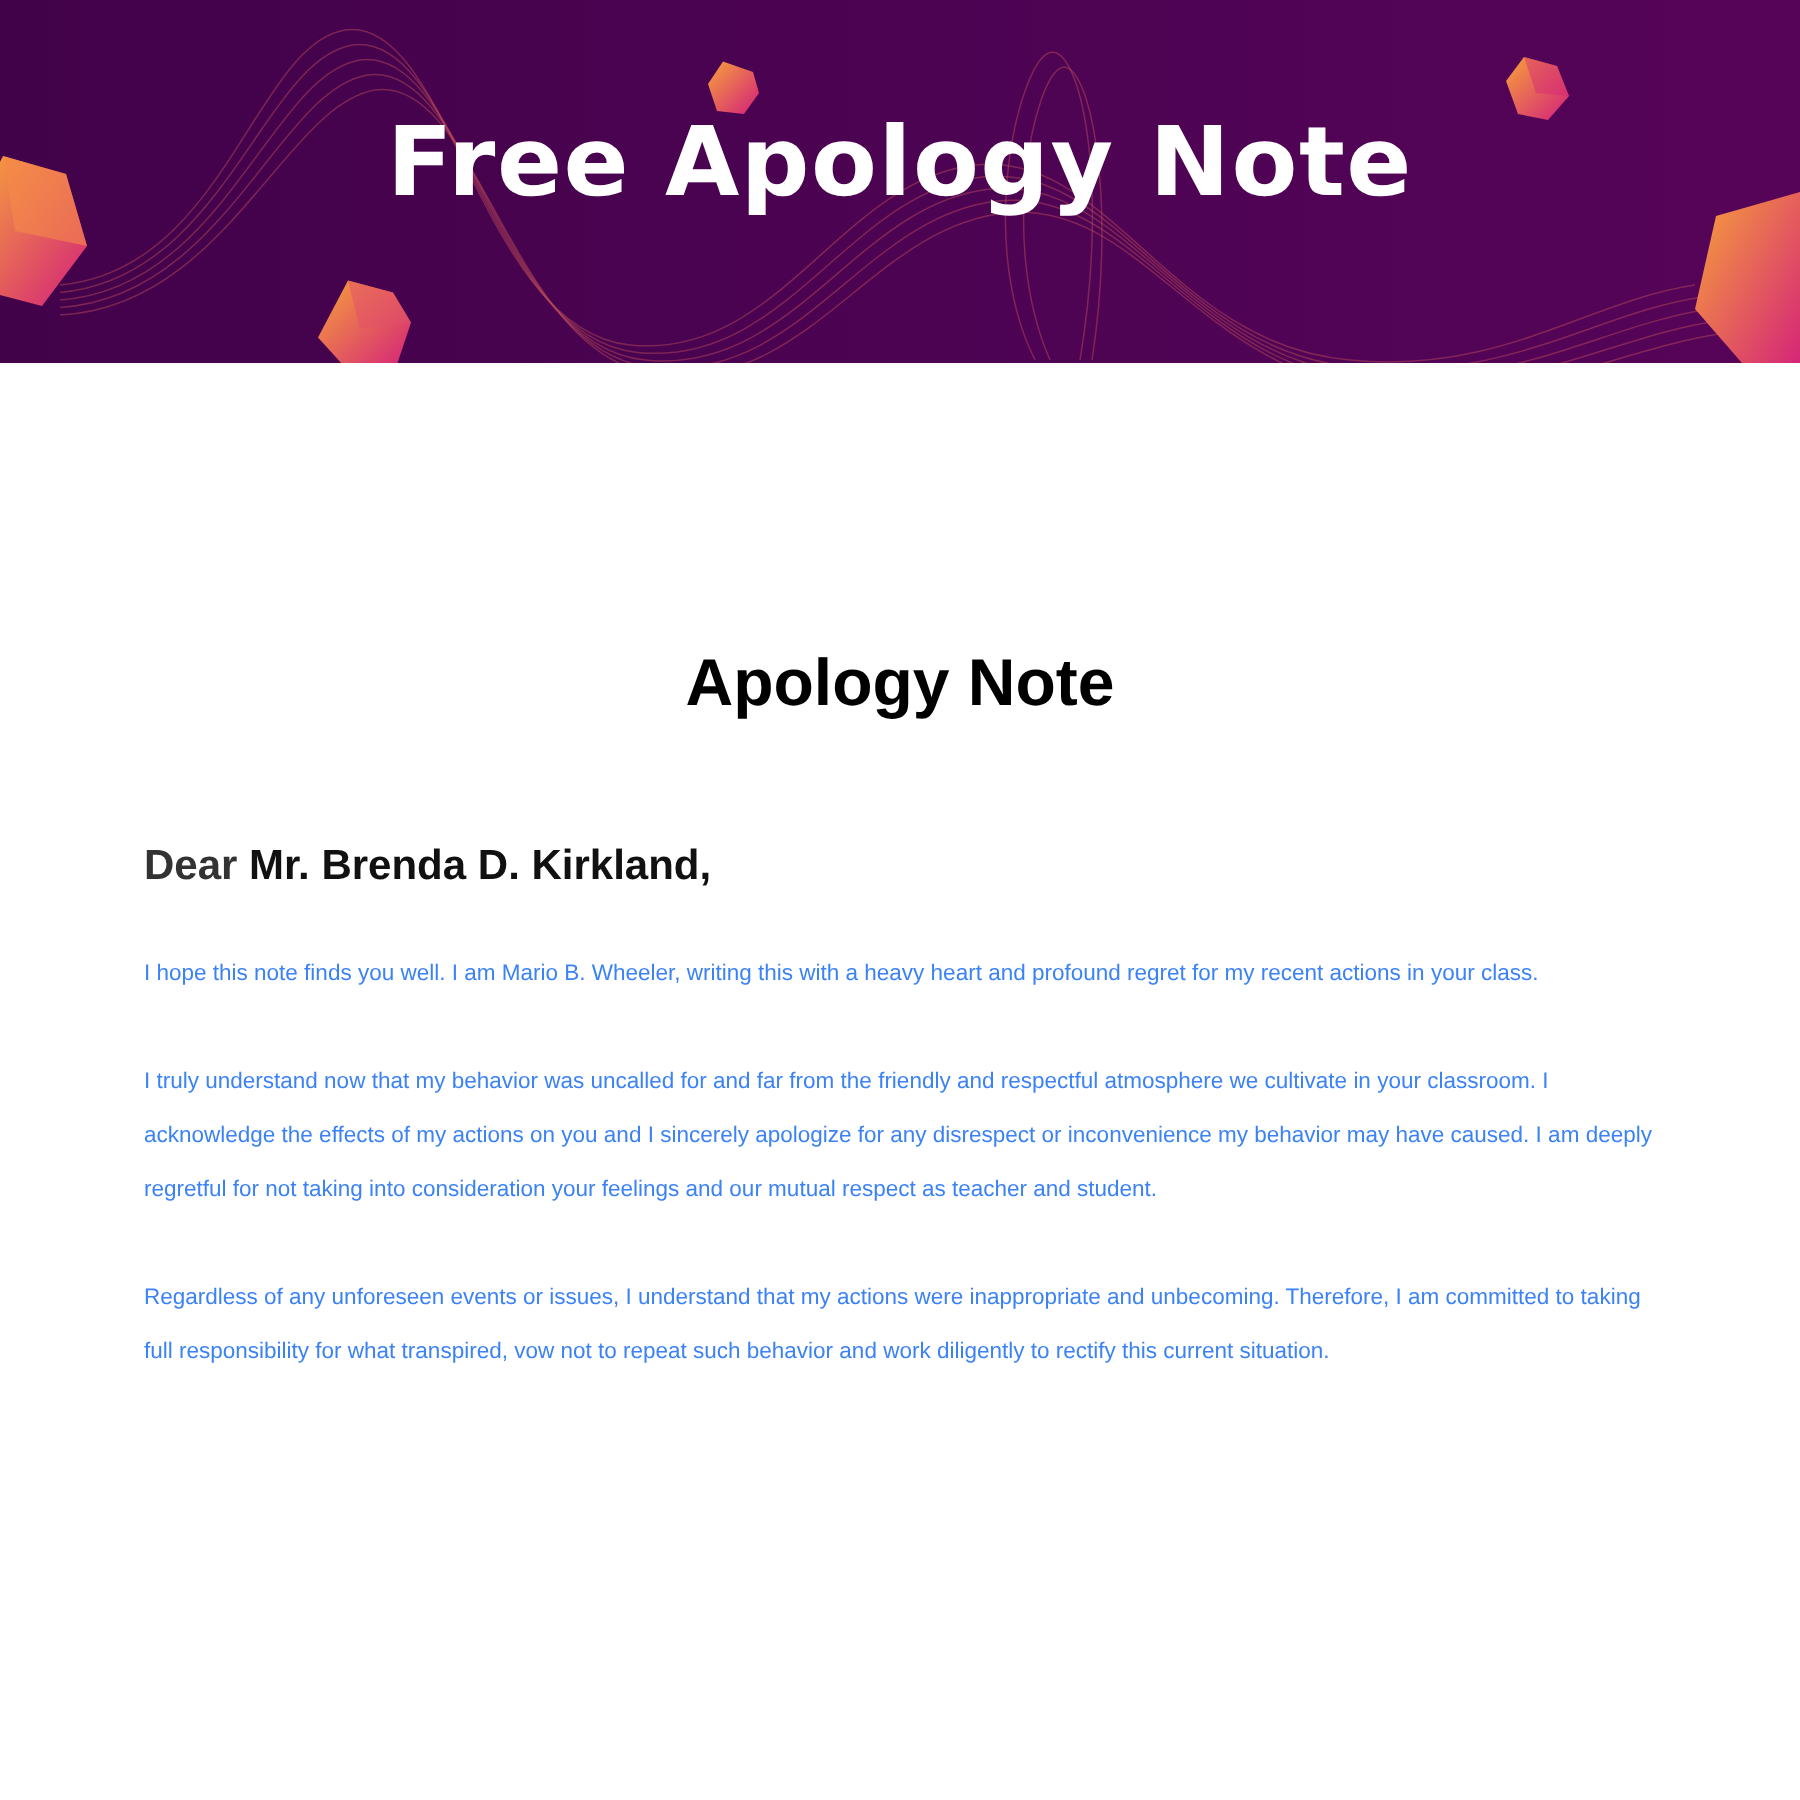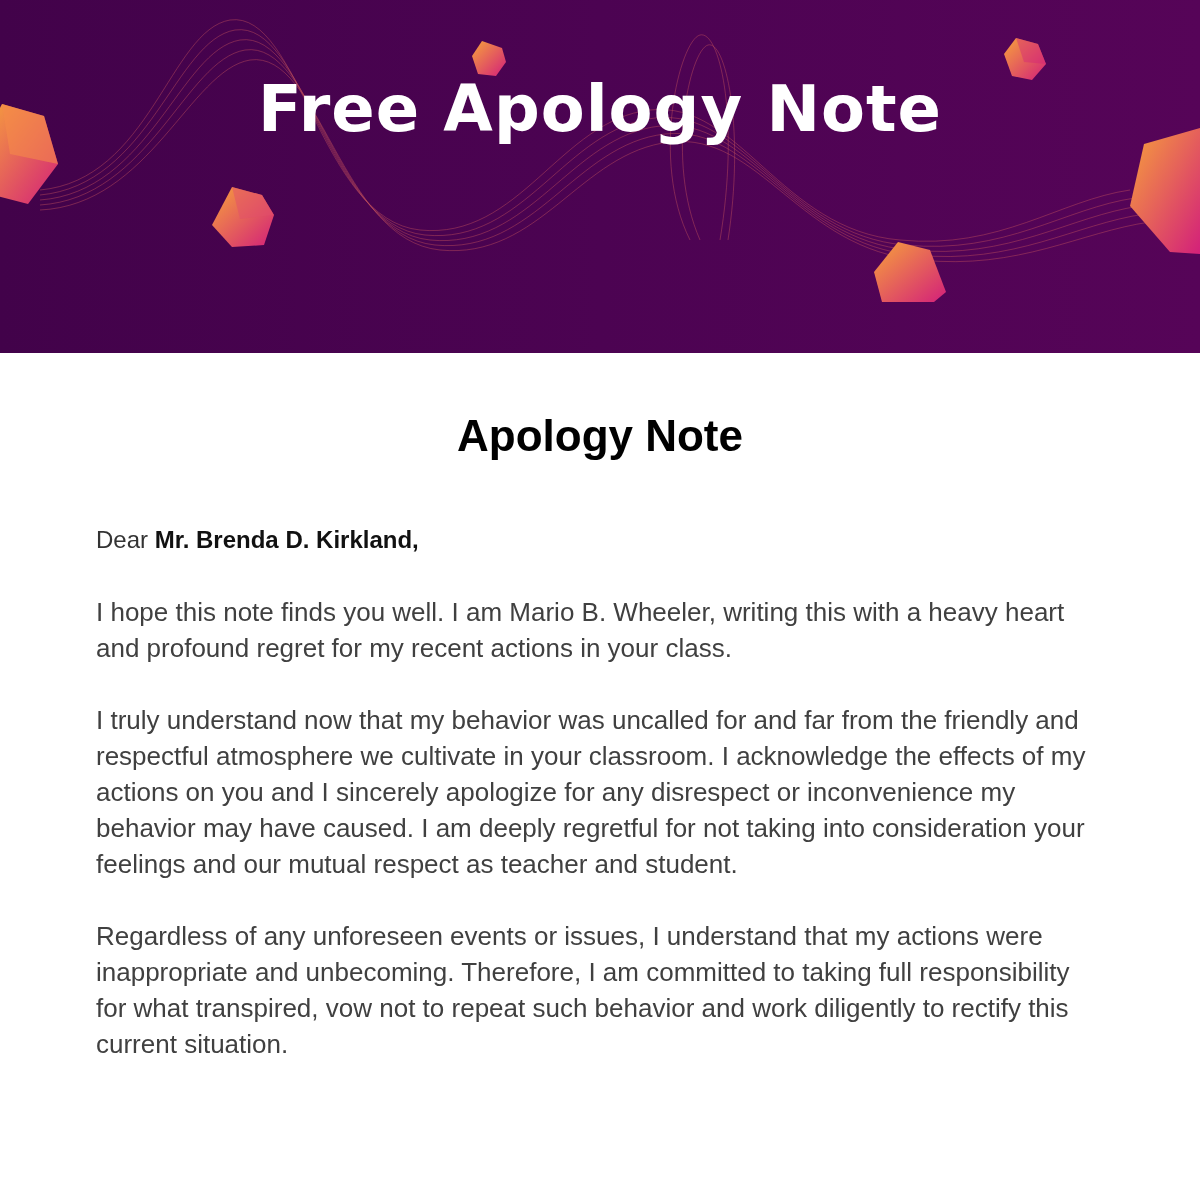--- a/index.html
+++ b/index.html
@@ -3,61 +3,62 @@
 <meta charset="utf-8">
 <style>
   html, body { margin: 0; padding: 0; }
   body {
     width: 1200px; height: 1200px; overflow: hidden;
     background: #ffffff;
     font-family: "Liberation Sans", sans-serif;
   }
   .banner {
     position: relative;
-    width: 1200px; height: 353px;
+    width: 1200px; height: 242px;
     background: linear-gradient(90deg, #42024a 0%, #4c0352 50%, #560458 100%);
     overflow: hidden;
   }
   .banner svg.waves { position: absolute; left: 0; top: 0; }
   .banner-title {
     position: absolute; left: 0; right: 0; top: 70px;
     text-align: center;
     color: #ffffff;
     font-family: "DejaVu Sans", sans-serif;
     font-weight: bold;
     font-size: 64px;
     line-height: 78px;
     letter-spacing: 1px;
   }
   .cube { position: absolute; }
   .content {
-    position: absolute; left: 96px; top: 280px; width: 1010px;
+    position: absolute; left: 96px; top: 300px; width: 1010px;
   }
   .doc-title {
     text-align: center;
     font-family: "Liberation Sans", sans-serif;
     font-weight: bold;
     font-size: 44px;
     color: #000000;
     margin: 128px 0 0 0;
     line-height: 56px;
     width: 1008px;
   }
   .salutation {
-    margin-top: 58px;
-    font-size: 24px;
+    margin-top: 75px;
+    font-size: 28px;
     line-height: 36px;
     color: #333333;
+    font-weight: bold;
   }
   .salutation b { color: #111111; }
   p.para {
     margin: 36px 0 0 0;
-    font-size: 26px;
+    font-size: 15px;
     line-height: 36px;
-    color: #404040;
+    color: #3b82f6;
   }
 </style>
 </head>
 <body>
 
 <div class="banner">
   <svg class="waves" width="1200" height="290">
     <g fill="none" stroke="#c0505a" stroke-opacity="0.45" stroke-width="1">
       <path d="M40,190 C150,180 170,30 230,20 C300,10 320,220 420,230 C520,240 560,120 650,110 C740,100 780,230 900,240 C1000,250 1060,200 1130,190"></path>
       <path d="M40,195 C150,185 175,40 235,30 C305,20 325,225 425,235 C525,245 565,128 655,118 C745,108 785,235 905,245 C1005,255 1065,208 1135,198"></path>

